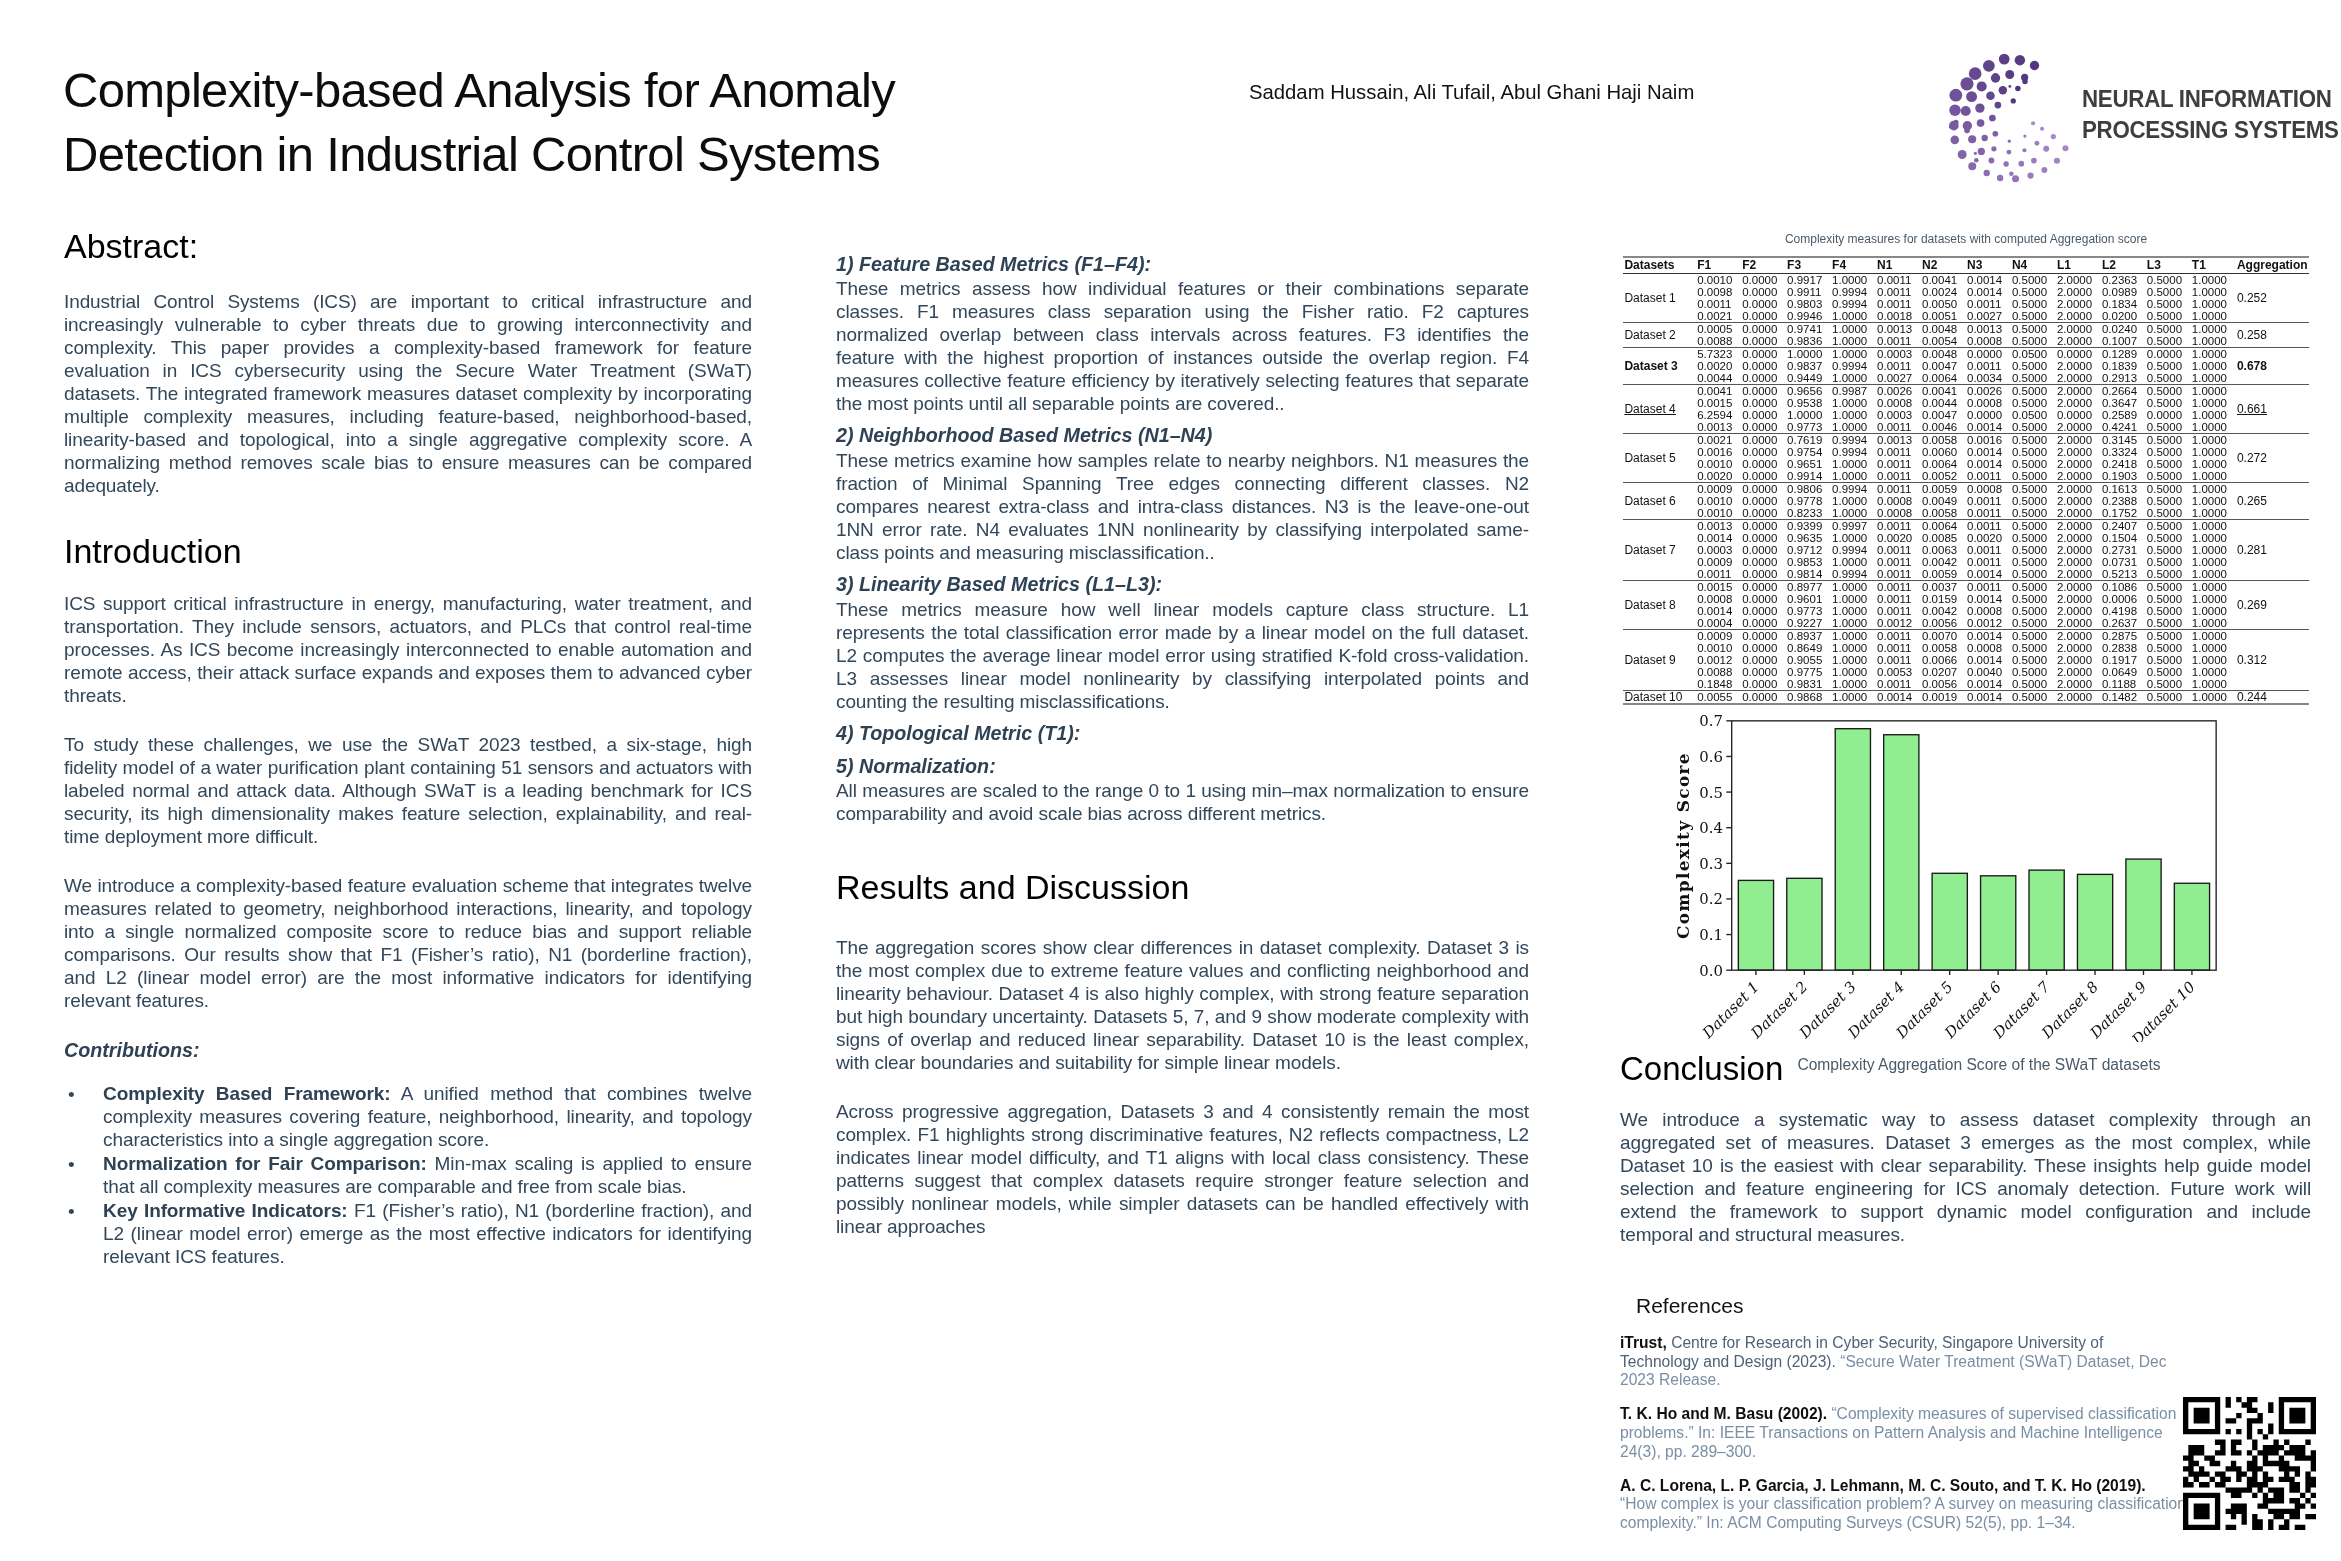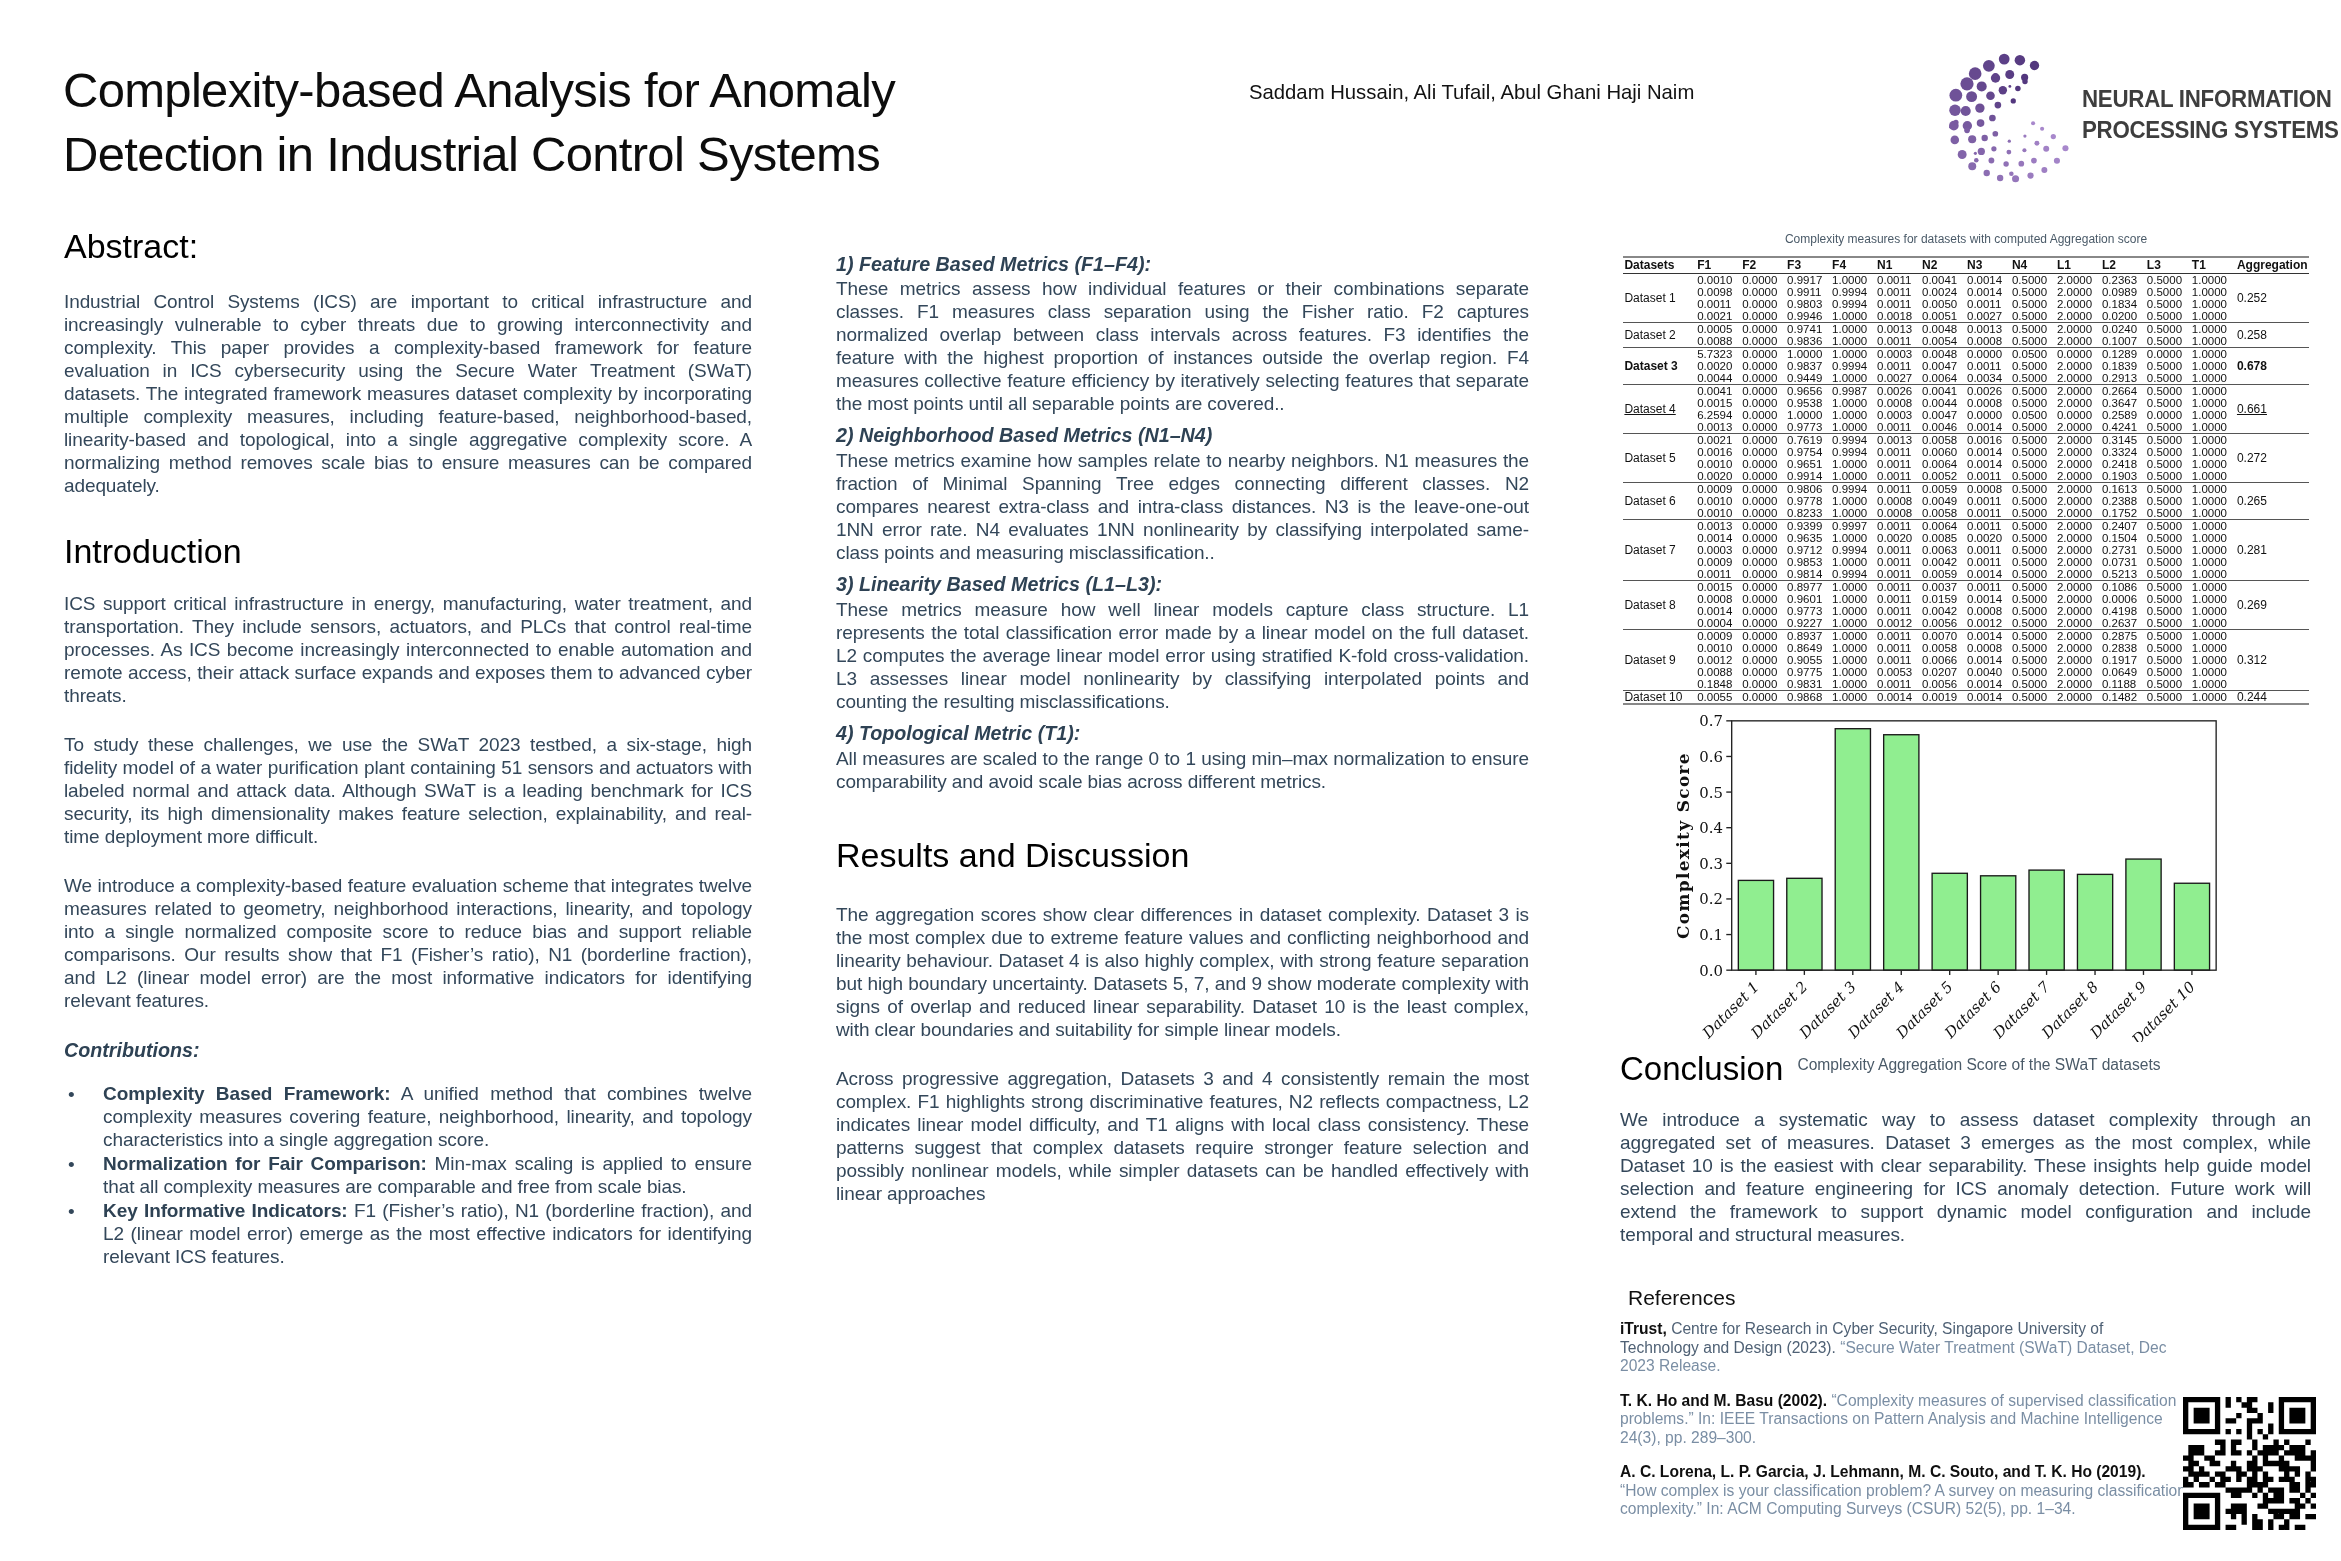--- a/index.html
+++ b/index.html
@@ -64,21 +64,21 @@
   #ctable td.ds{font-size:12px;}
   #ctable td.agg{font-size:12px;}
   .emph-bold{font-weight:bold;}
   .emph-underline{text-decoration:underline;}
   #chart-block{left:1674px;top:710px;width:610px;}
   #chart-caption{text-align:center;font-size:15.6px;color:#4a5a68;margin-top:12.2px;}
   #conclusion-block{left:1620px;top:1050px;width:691px;}
   #conc-head{font-size:33px;}
   #conc-text{margin-top:20.3px;}
   #refs-block{left:1620px;top:1278px;width:566px;}
-  #refs-head{font-size:21px;font-weight:400;color:#111;margin:8px;}
+  #refs-head{font-size:21px;font-weight:400;color:#111;margin:16px;}
   .ref{font-size:15.6px;line-height:18.6px;margin-top:10.2px;color:#4f6175;text-align:left;}
   .ref b{color:#0f0f0f;}
   .ref .tail{color:#7a8ea4;}
   #qr{left:2183px;top:1397px;width:133px;height:133px;}
 </style>
 </head>
 <body>
 
 <h1 id="title" class="abs"><span>Complexity-based Analysis for Anomaly</span><br><span>Detection in Industrial Control Systems</span></h1>
 
@@ -186,20 +186,21 @@
 
 <section class="col" id="col-mid">
 
   <p class="m-label" id="m-label-0">1) Feature Based Metrics (F1–F4):</p>
   <p class="bodyp m-text">These metrics assess how individual features or their combinations separate classes. F1 measures class separation using the Fisher ratio. F2 captures normalized overlap between class intervals across features. F3 identifies the feature with the highest proportion of instances outside the overlap region. F4 measures collective feature efficiency by iteratively selecting features that separate the most points until all separable points are covered..</p>
   <p class="m-label">2) Neighborhood Based Metrics (N1–N4)</p>
   <p class="bodyp m-text">These metrics examine how samples relate to nearby neighbors. N1 measures the fraction of Minimal Spanning Tree edges connecting different classes. N2 compares nearest extra-class and intra-class distances. N3 is the leave-one-out 1NN error rate. N4 evaluates 1NN nonlinearity by classifying interpolated same-class points and measuring misclassification..</p>
   <p class="m-label">3) Linearity Based Metrics (L1–L3):</p>
   <p class="bodyp m-text">These metrics measure how well linear models capture class structure. L1 represents the total classification error made by a linear model on the full dataset. L2 computes the average linear model error using stratified K-fold cross-validation. L3 assesses linear model nonlinearity by classifying interpolated points and counting the resulting misclassifications.</p>
   <p class="m-label">4) Topological Metric (T1):</p>
+  <p class="m-label">5) Normalization:</p>
   <p class="bodyp m-text">All measures are scaled to the range 0 to 1 using min–max normalization to ensure comparability and avoid scale bias across different metrics.</p>
 
   <h2 class="sec" id="rd-head">Results and Discussion</h2>
   <p class="bodyp" id="rd-p1">The aggregation scores show clear differences in dataset complexity. Dataset 3 is the most complex due to extreme feature values and conflicting neighborhood and linearity behaviour. Dataset 4 is also highly complex, with strong feature separation but high boundary uncertainty. Datasets 5, 7, and 9 show moderate complexity with signs of overlap and reduced linear separability. Dataset 10 is the least complex, with clear boundaries and suitability for simple linear models.</p>
   <p class="bodyp" id="rd-p2">Across progressive aggregation, Datasets 3 and 4 consistently remain the most complex. F1 highlights strong discriminative features, N2 reflects compactness, L2 indicates linear model difficulty, and T1 aligns with local class consistency. These patterns suggest that complex datasets require stronger feature selection and possibly nonlinear models, while simpler datasets can be handled effectively with linear approaches</p>
 </section>
 
 <div class="abs" id="table-block">
   <p id="table-title">Complexity measures for datasets with computed Aggregation score</p>
   <div id="ctable">

